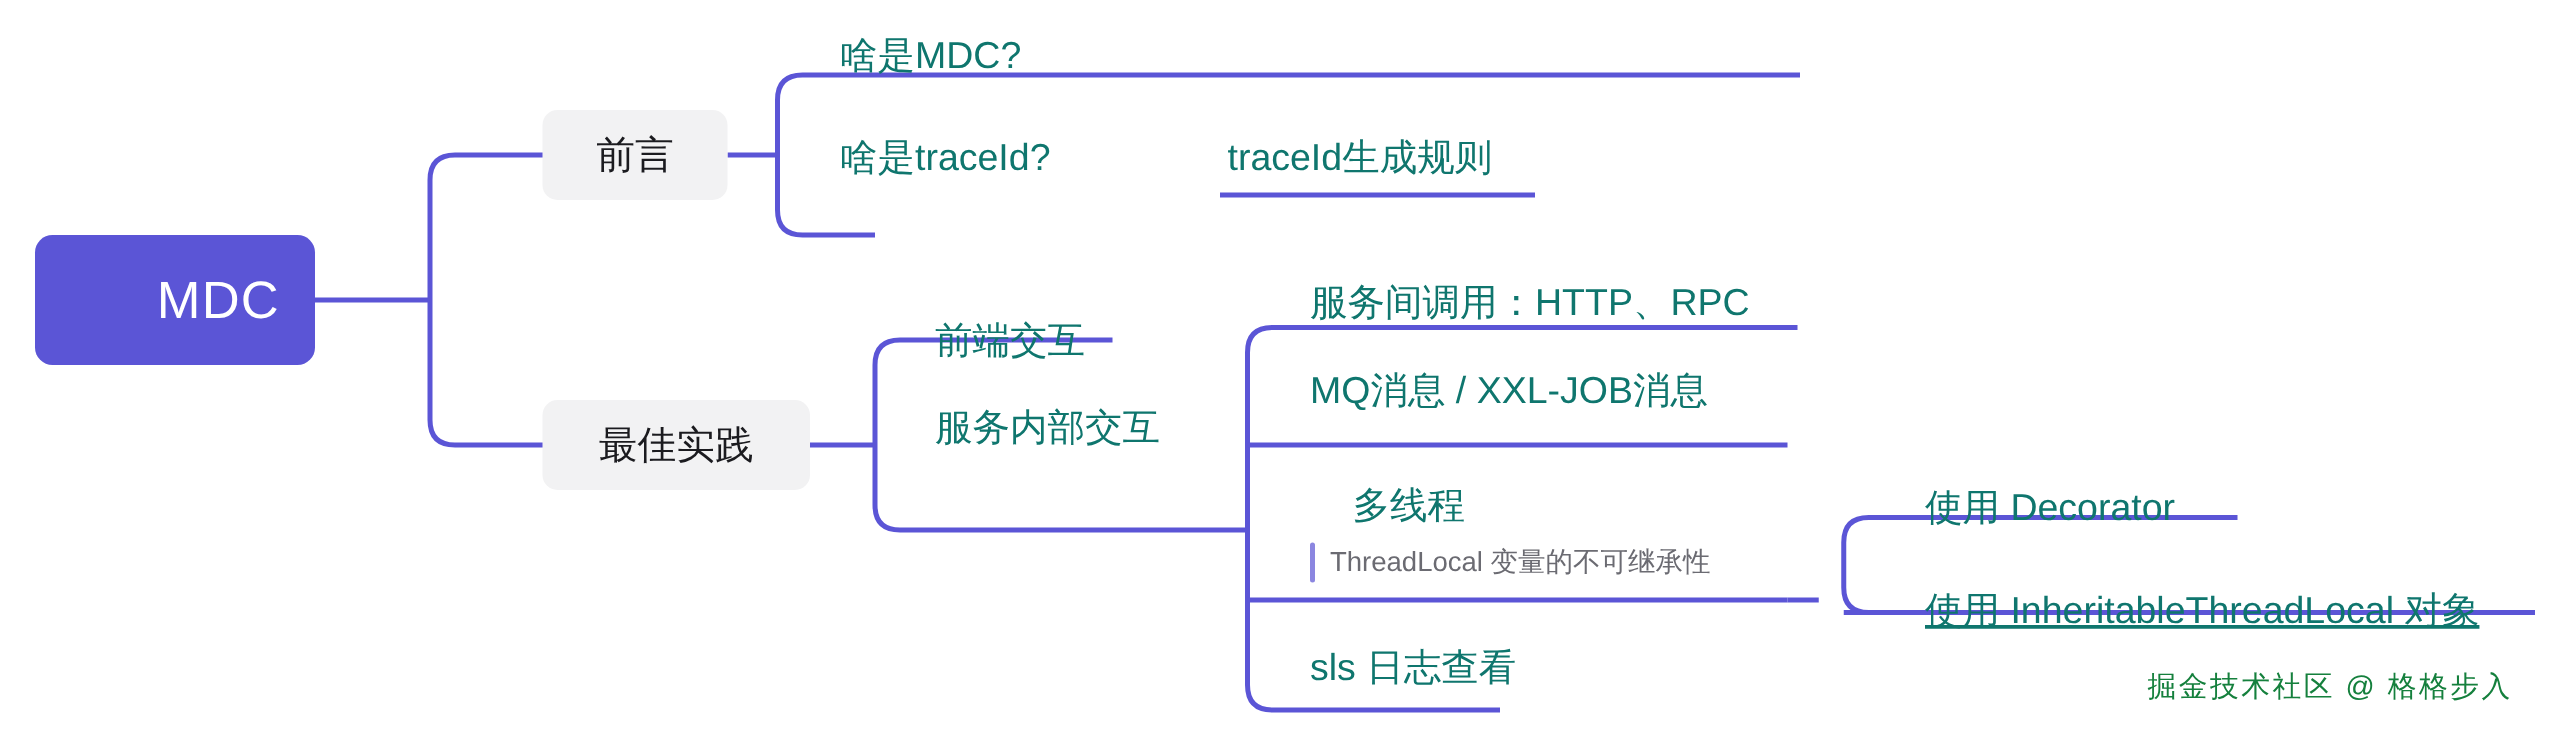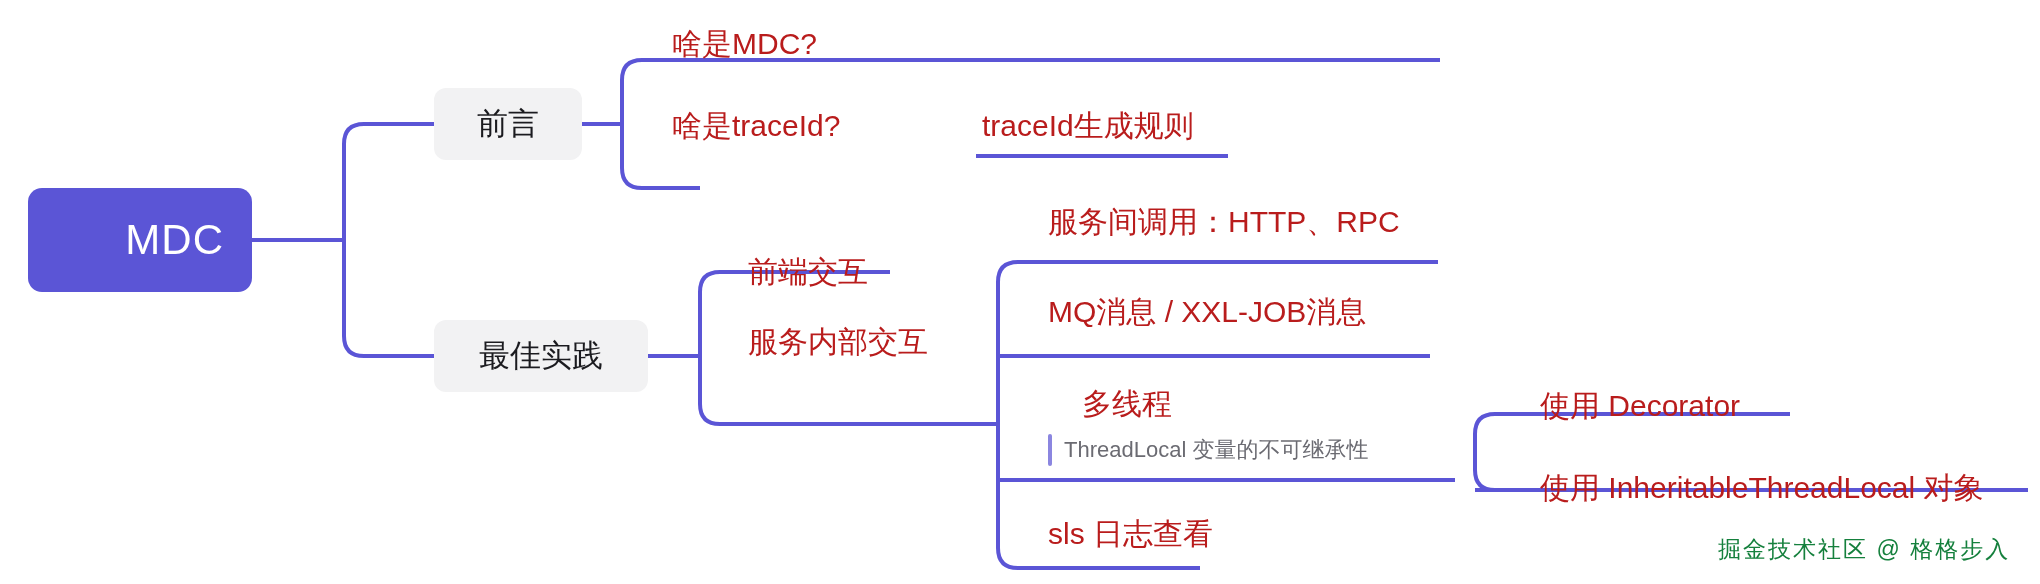--- a/index.html
+++ b/index.html
@@ -60,21 +60,21 @@
   .node-branch {
     background: #f2f2f3;
     color: #1b1b1f;
     border-radius: 12px;
     font-size: 31px;
     padding: 0 26px;
     justify-content: center;
   }
 
   .node-leaf {
-    color: #b91c1c;
+    color: #0f766e;
     font-size: 30px;
     background: transparent;
     padding: 0;
   }
 
   .node-note {
     color: #6b6b72;
     font-size: 22px;
     background: transparent;
     padding: 0 0 0 16px;
@@ -152,21 +152,21 @@
   </div>
 
   <div class="node node-leaf" style="left:748px; top:246px; height:52px;">
     <span>前端交互</span>
   </div>
 
   <div class="node node-leaf" style="left:748px; top:316px; height:52px;">
     <span>服务内部交互</span>
   </div>
 
-  <div class="node node-leaf" style="left:1048px; top:196px; height:52px;justify-content:center;">
+  <div class="node node-leaf" style="left:1048px; top:216px; height:52px;justify-content:center;">
     <span>服务间调用：HTTP、RPC</span>
   </div>
 
   <div class="node node-leaf" style="left:1048px; top:286px; height:52px;">
     <span>MQ消息 / XXL-JOB消息</span>
   </div>
 
   <div class="node node-leaf" style="left:1048px; top:378px; height:52px;margin-left:34px;">
     <span>多线程</span>
   </div>
@@ -177,21 +177,21 @@
   </div>
 
   <div class="node node-leaf" style="left:1048px; top:508px; height:52px;">
     <span>sls 日志查看</span>
   </div>
 
   <div class="node node-leaf" style="left:1540px; top:380px; height:52px;">
     <span>使用 Decorator</span>
   </div>
 
-  <div class="node node-leaf" style="left:1540px; top:462px; height:52px;">
+  <div class="node node-leaf" style="left:1540px; top:462px; height:52px;text-decoration:underline;">
     <span>使用 InheritableThreadLocal 对象</span>
   </div>
 
   <div class="watermark" style="left:1718px; top:534px;">
     <span>掘金技术社区 @ 格格步入</span>
   </div>
 
 </div>
 
 </body></html>

